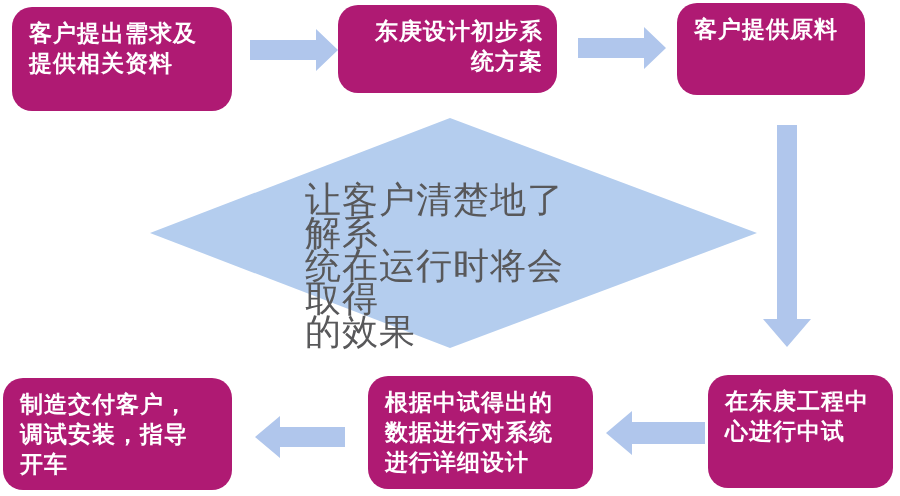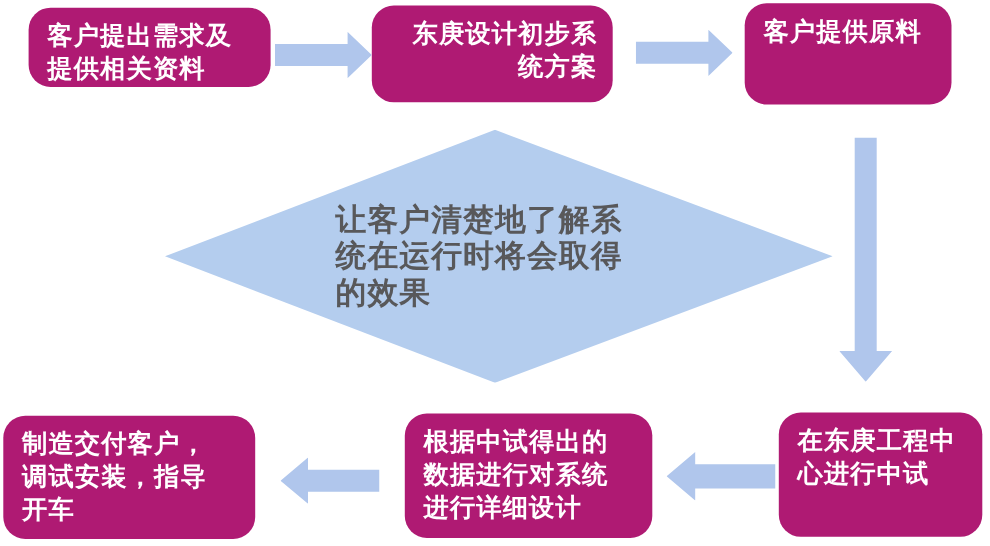--- a/index.html
+++ b/index.html
@@ -44,28 +44,28 @@
   }
   .diamond-svg polygon {
     fill: var(--diamond-fill, #b4cdee);
   }
   .diamond-label {
     position: absolute;
     left: 305px;
     top: 183px;
     width: 290px;
     color: var(--diamond-text, #58585a);
-    font-weight: bold;
-    font-size: 28px;
+    font-weight: normal;
+    font-size: 36px;
     line-height: 33px;
     white-space: pre-line;
     letter-spacing: 1px;
   }
   
-  .b1 { left: 26px;  top: 7px;   width: 220px; height: 72px;  }
+  .b1 { left: 12px;  top: 7px;   width: 220px; height: 104px;  }
   .b2 { left: 338px; top: 5px;   width: 219px; height: 88px; text-align: right;  }
   .b3 { left: 677px; top: 3px;   width: 188px; height: 92px;  }
   .b4 { left: 708px; top: 375px; width: 185px; height: 113px; }
   .b5 { left: 368px; top: 376px; width: 225px; height: 113px; }
   .b6 { left: 3px;   top: 378px; width: 229px; height: 112px; }
   
   .a1 { left: 250px; top: 29px;  }
   .a2 { left: 578px; top: 27px;  }
   .a3 { left: 763px; top: 125px; }
   .a4 { left: 606px; top: 411px; }

